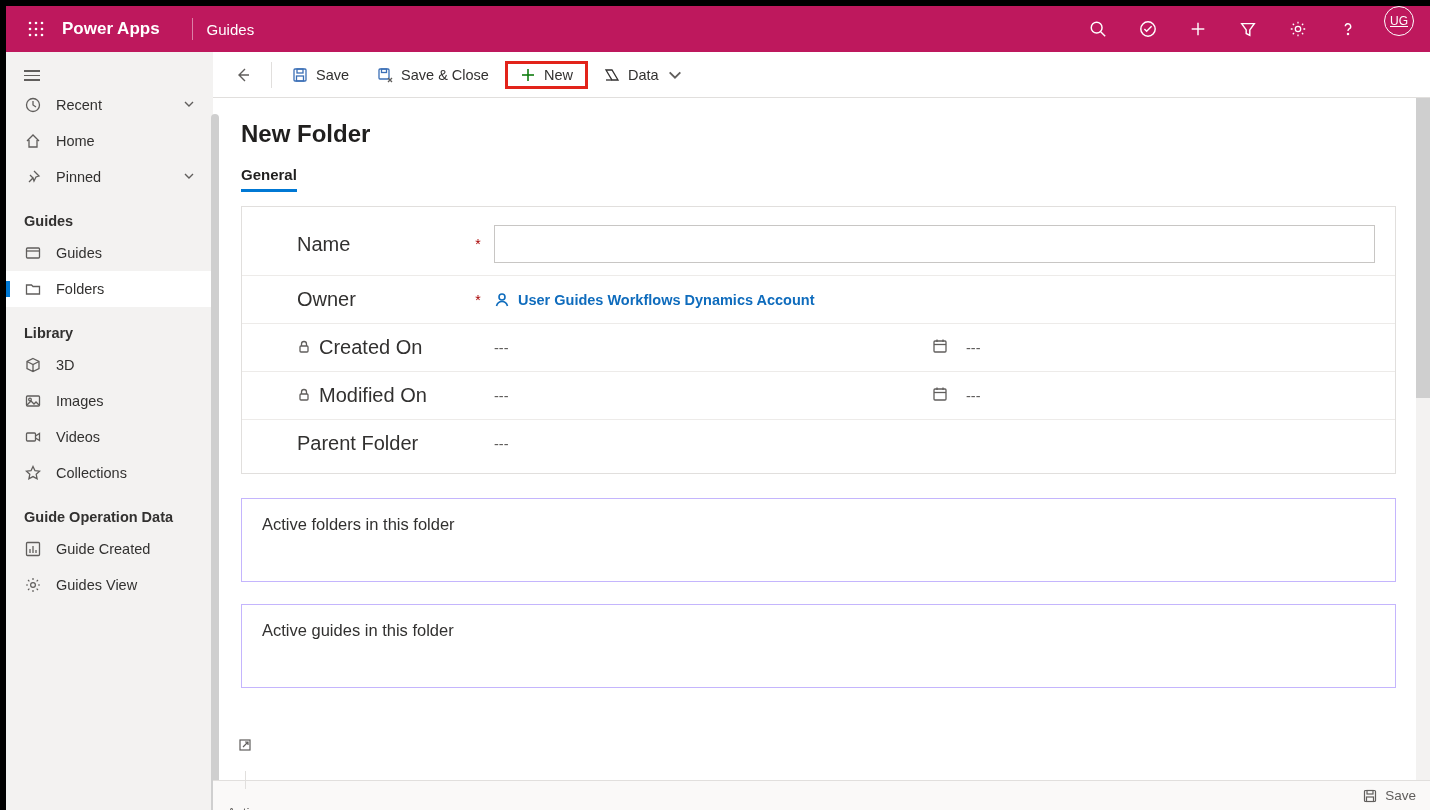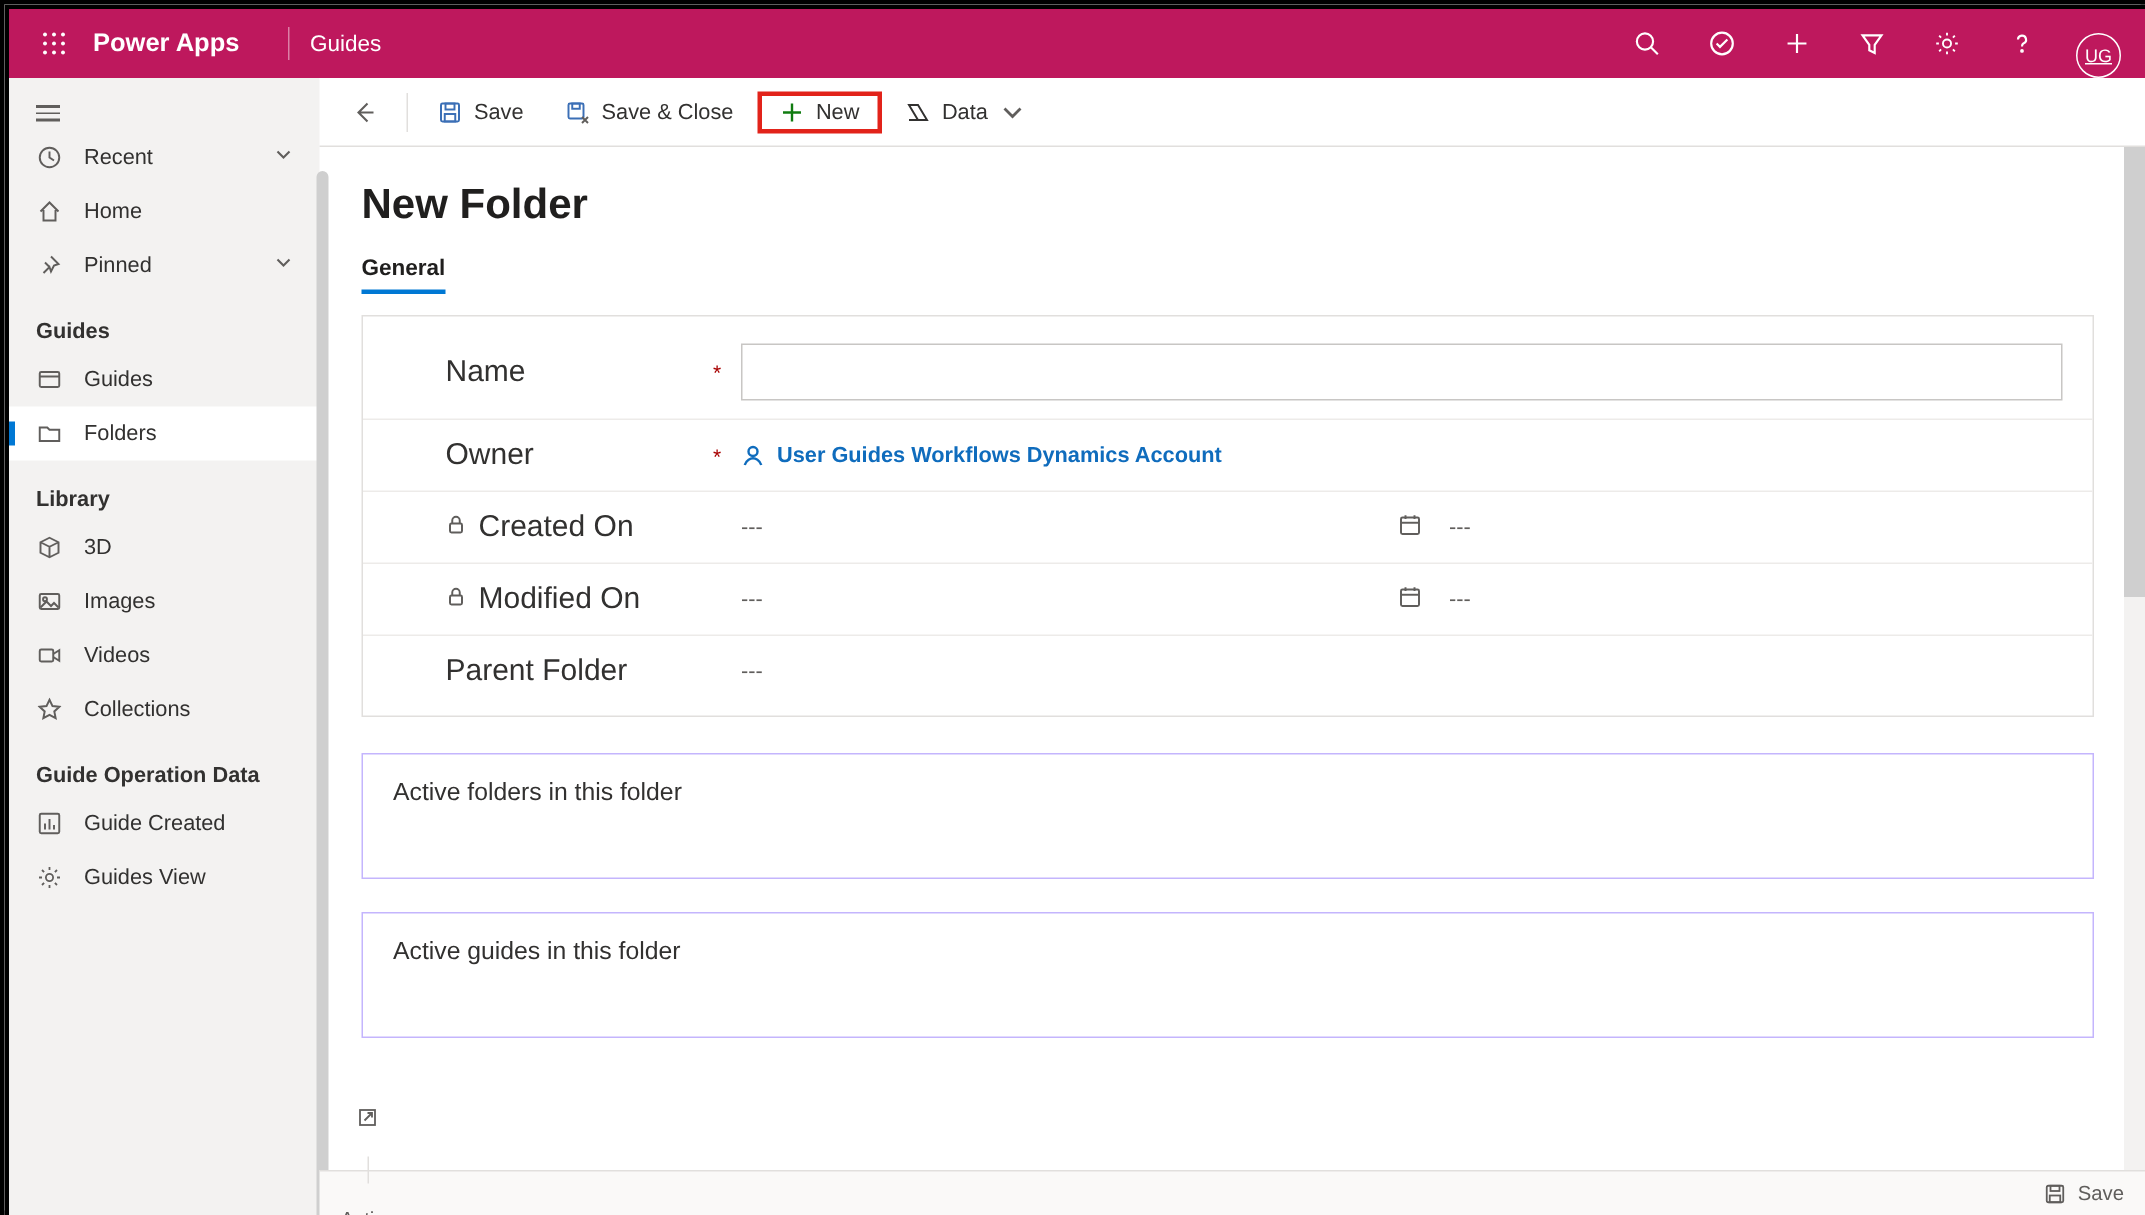--- a/index.html
+++ b/index.html
@@ -4,21 +4,21 @@
 <style>
   * { box-sizing: border-box; margin: 0; padding: 0; font-family: "Segoe UI", Arial, sans-serif; }
   html, body { width: 1430px; height: 810px; overflow: hidden; background:#fff; border:3px solid #000; }
   
   .topbar { display:flex; align-items:center; height:46px; background:#be185d; color:#fff; padding:0 12px; }
   .waffle { width:36px; display:flex; align-items:center; justify-content:center; }
   .waffle svg { fill:#fff; }
   .app-name { font-weight:600; font-size:17px; margin-left:8px; margin-right:18px; }
   .divider-v { width:1px; height:22px; background:rgba(255,255,255,0.45); margin:0 14px; }
   .breadcrumb { font-size:15px; color:#fff; }
-  .topbar-right { margin-left:auto; display:flex; align-items:flex-end; gap:6px;text-decoration:underline; }
+  .topbar-right { margin-left:auto; display:flex; align-items:flex-start; gap:6px;text-decoration:underline; }
   .top-icon { width:44px; height:46px; display:flex; align-items:center; justify-content:center; cursor:pointer; }
   .top-icon svg { stroke:#fff; fill:none; }
   .avatar { width:30px; height:30px; border:1.5px solid #fff; border-radius:50%; display:flex; align-items:center; justify-content:center; font-size:12px; color:#fff; margin-left:8px; margin-right:4px; }
   
   .body { display:flex; height:calc(810px - 46px - 6px); }
   .sidebar { width:207px; background:#f3f2f1; padding-top:12px; position:relative; }
   .sidebar-scrollbar { position:absolute; right:-6px; top:62px; width:8px; height:700px; background:#cfcfcf; border-radius:4px; }
   .side-toggle { padding:6px 18px; }
   .side-item { display:flex; align-items:center; padding:9px 18px; color:#323130; font-size:14.5px; cursor:pointer; gap:14px; }
   .side-item.selected { background:#fff; position:relative; }
@@ -30,21 +30,21 @@
   
   .main { flex:1; display:flex; flex-direction:column; position:relative; }
   .cmdbar { height:46px; border-bottom:1px solid #e1dfdd; display:flex; align-items:center; padding:0 10px; gap:4px; }
   .cmd { display:flex; align-items:center; gap:8px; padding:6px 12px; font-size:14.5px; color:#323130; cursor:pointer; }
   .cmd svg { width:16px; height:16px; }
   .cmd.new-highlight { border:3.5px solid #e2231a; padding:3px 12px; }
   .cmd-sep { width:1px; height:26px; background:#e1dfdd; margin:0 4px; }
   .content { padding:22px 34px 10px 28px; overflow:hidden; flex:1; position:relative; }
   .right-scroll { position:absolute; right:0; top:0; width:14px; bottom:0; background:#f3f2f1; }
   .right-scroll-thumb { position:absolute; top:0; width:14px; height:300px; background:#cfcfcf; }
-  .page-title { font-size:28px; font-weight:600; color:#201f1e; margin-bottom:18px; }
+  .page-title { font-size:24px; font-weight:600; color:#201f1e; margin-bottom:18px; }
   .tab { display:inline-block; font-weight:600; font-size:15px; color:#201f1e; padding-bottom:6px; border-bottom:3px solid #0078d4; margin-bottom:14px; }
   .form-panel { border:1px solid #e1dfdd; padding:6px 0px; margin-bottom:24px; }
   .form-row { display:flex; align-items:center; padding:12px 20px; border-bottom:1px solid #edebe9; }
   .form-row:last-child { border-bottom:none; }
   .form-label { width:175px; font-size:20px; color:#323130; display:flex; align-items:center; gap:8px;margin-left:35px; }
   .req { color:#a80000; font-size:14px; width:12px; text-align:center; margin-right:10px; }
   .form-value { flex:1; font-size:14.5px; color:#605e5c; display:flex; align-items:center; gap:12px; }
   .text-input { width:100%; height:38px; border:1px solid #c8c6c4; padding:4px 8px; font-size:14.5px; }
   .owner-link { color:#0f6cbd; font-weight:600; display:flex; align-items:center; gap:8px; }
   .owner-link svg { stroke:#0f6cbd; }

